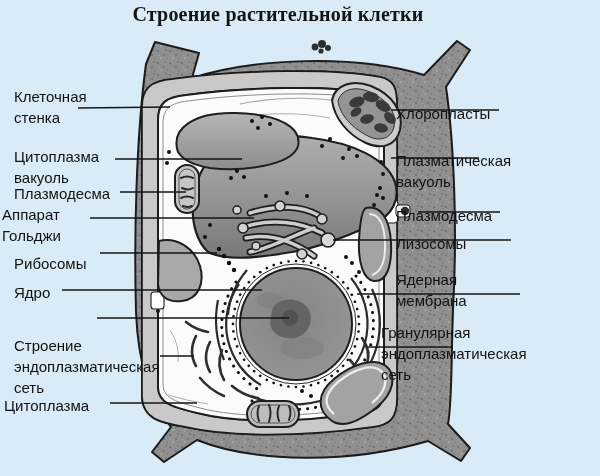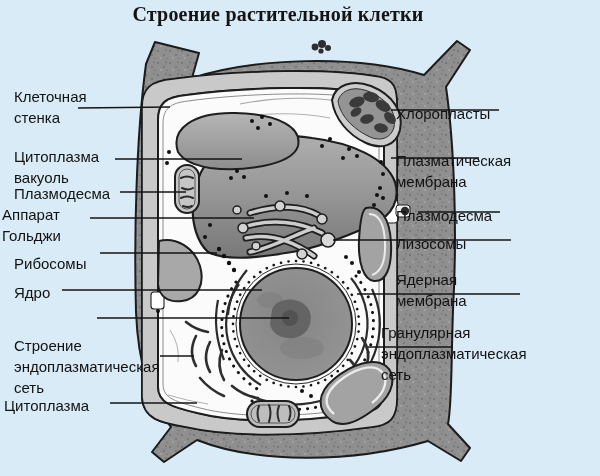--- a/index.html
+++ b/index.html
@@ -277,21 +277,21 @@
 Гольджи</div>
   <div class="lbl" style="left:14px;top:253px">Рибосомы</div>
   <div class="lbl" style="left:14px;top:282px">Ядро</div>
   <div class="lbl" style="left:14px;top:335px">Строение
 эндоплазматическая
 сеть</div>
   <div class="lbl" style="left:4px;top:395px">Цитоплазма</div>
 
   <div class="lbl right" style="right:10px;top:103px">Хлоропласты</div>
   <div class="lbl right" style="right:10px;top:150px">Плазматическая
-мембрана</div>
+вакуоль</div>
   <div class="lbl right" style="right:10px;top:205px">Плазмодесма</div>
   <div class="lbl right" style="right:10px;top:233px">Лизосомы</div>
   <div class="lbl right" style="right:10px;top:269px">Ядерная
 мембрана</div>
   <div class="lbl right" style="right:25px;top:322px">Гранулярная
 эндоплазматическая
 сеть</div>
 
 </div>
 

